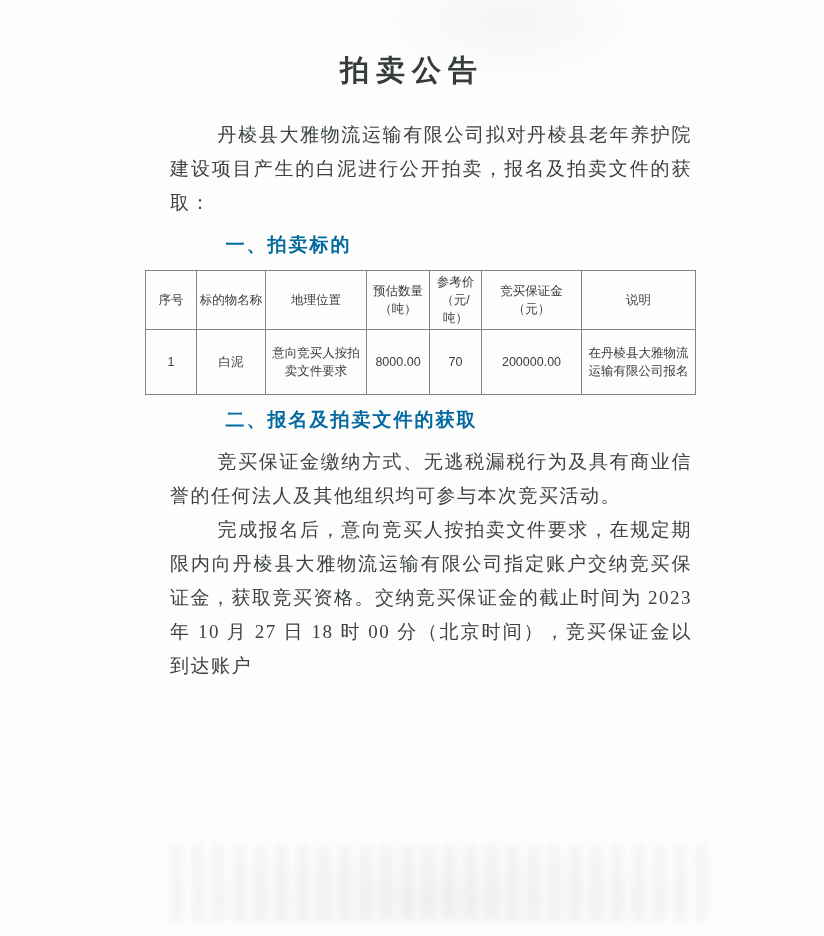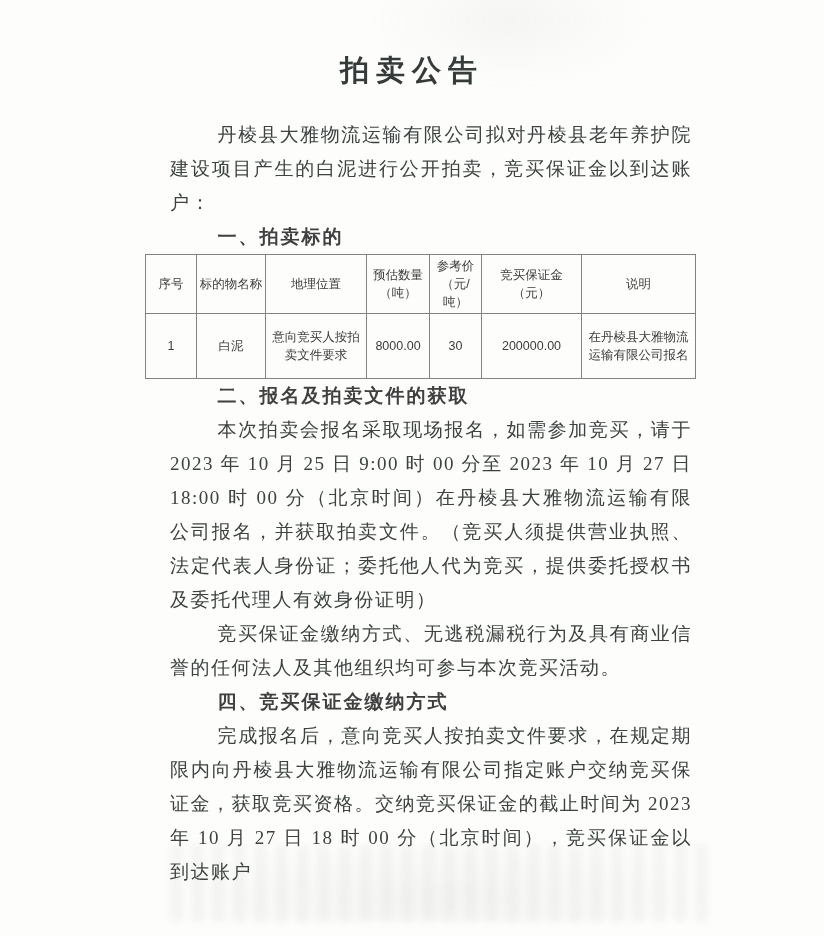--- a/index.html
+++ b/index.html
@@ -63,27 +63,27 @@
     font-size: 19px;
     line-height: 34px;
     text-align: justify;
     letter-spacing: 1.5px;
   }
   .para {
     margin: 0;
     text-indent: 2.5em;
   }
   .heading {
-    margin: 0;
+    margin: 8px;
     font-size: 19px;
     line-height: 34px;
     font-weight: bold;
     font-family: "Liberation Sans", sans-serif;
     letter-spacing: 2px;
-    color: #404040;
+    color: #0369a1;
     text-indent: 2.5em;
     text-align: left;
   }
   table.lot-table {
     table-layout: fixed;
     border-collapse: collapse;
     width: 550px;
     margin: 0 0 0 -25px;
     font-family: "Liberation Sans", sans-serif;
     font-size: 12.5px;
@@ -112,21 +112,21 @@
 <body>
 
 <div class="page">
 
   <div class="smudge-top"></div>
 
   <h1 class="doc-title">拍卖公告</h1>
 
   <div class="doc-body">
 
-    <p class="para">丹棱县大雅物流运输有限公司拟对丹棱县老年养护院建设项目产生的白泥进行公开拍卖，竞买保证金以到达账户：</p>
+    <p class="para">丹棱县大雅物流运输有限公司拟对丹棱县老年养护院建设项目产生的白泥进行公开拍卖，报名及拍卖文件的获取：</p>
 
     <h2 class="heading">一、拍卖标的</h2>
 
     <table class="lot-table">
       <colgroup>
         <col style="width:51px">
         <col style="width:69px">
         <col style="width:101px">
         <col style="width:63px">
         <col style="width:52px">
@@ -143,32 +143,30 @@
           <th>竞买保证金（元）</th>
           <th>说明</th>
         </tr>
       </thead>
       <tbody>
         <tr>
           <td>1</td>
           <td>白泥</td>
           <td>意向竞买人按拍卖文件要求</td>
           <td>8000.00</td>
-          <td>30</td>
+          <td>70</td>
           <td>200000.00</td>
           <td>在丹棱县大雅物流运输有限公司报名</td>
         </tr>
       </tbody>
     </table>
 
     <h2 class="heading">二、报名及拍卖文件的获取</h2>
-    <p class="para">本次拍卖会报名采取现场报名，如需参加竞买，请于 2023 年 10 月 25 日 9:00 时 00 分至 2023 年 10 月 27 日 18:00 时 00 分（北京时间）在丹棱县大雅物流运输有限公司报名，并获取拍卖文件。（竞买人须提供营业执照、法定代表人身份证；委托他人代为竞买，提供委托授权书及委托代理人有效身份证明）</p>
 
     <p class="para">竞买保证金缴纳方式、无逃税漏税行为及具有商业信誉的任何法人及其他组织均可参与本次竞买活动。</p>
 
-    <h2 class="heading">四、竞买保证金缴纳方式</h2>
     <p class="para">完成报名后，意向竞买人按拍卖文件要求，在规定期限内向丹棱县大雅物流运输有限公司指定账户交纳竞买保证金，获取竞买资格。交纳竞买保证金的截止时间为 2023 年 10 月 27 日 18 时 00 分（北京时间），竞买保证金以到达账户</p>
 
   </div>
 
   <div class="ghost-bottom"></div>
 
 </div>
 
 </body></html>

